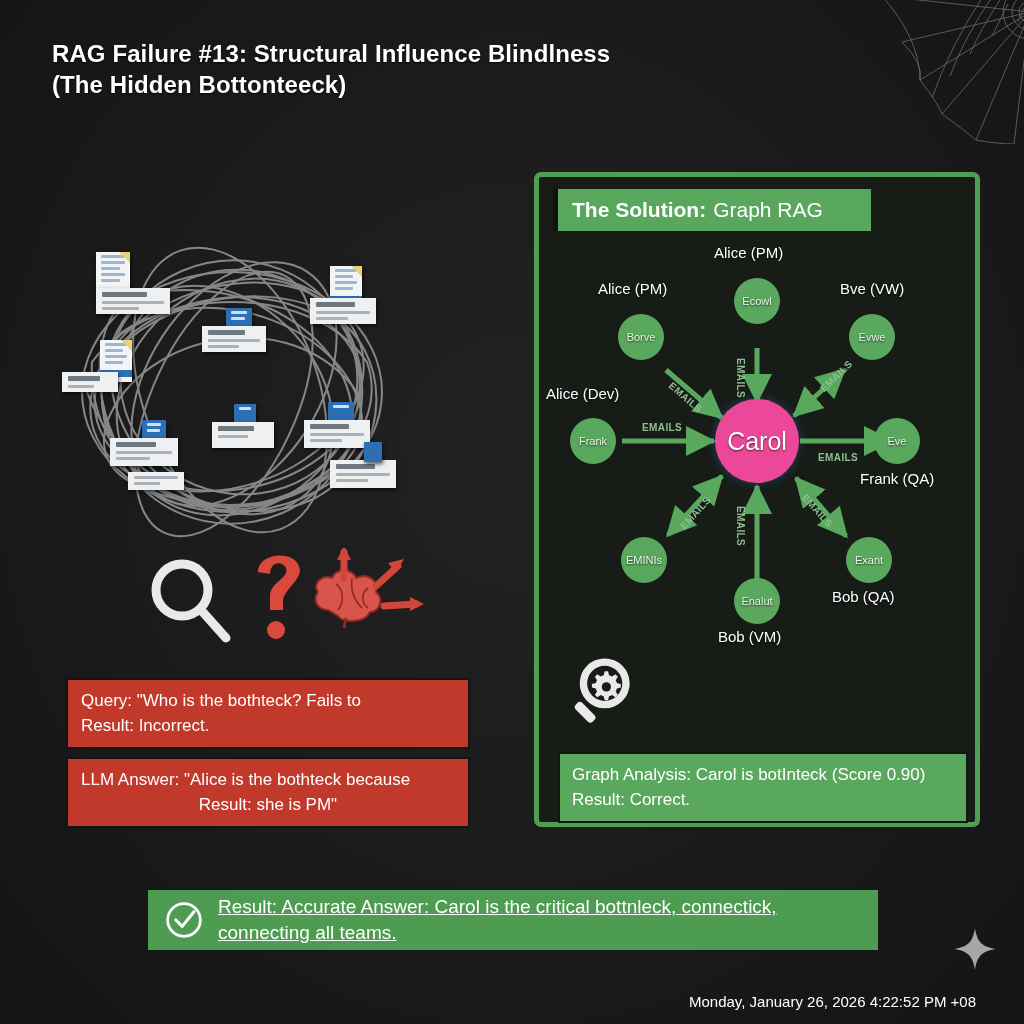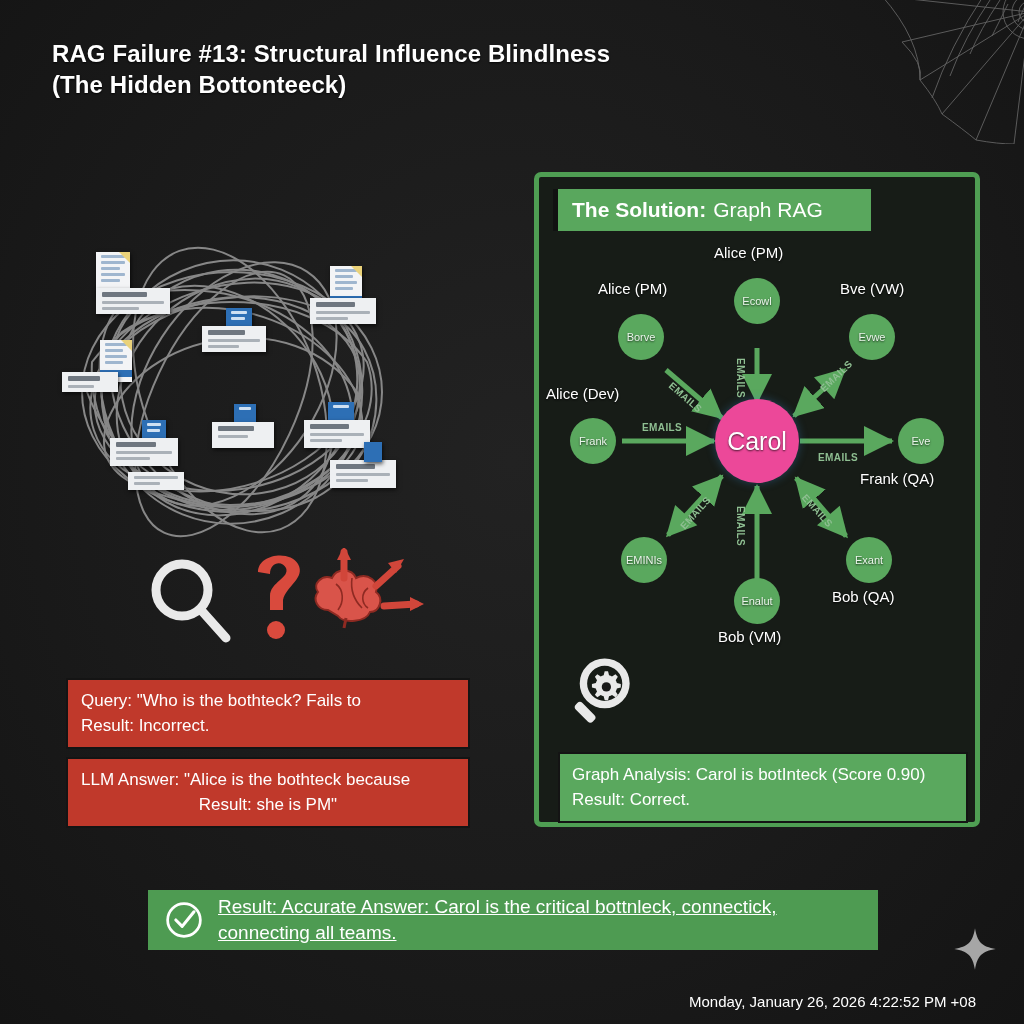--- a/index.html
+++ b/index.html
@@ -368,21 +368,21 @@
     <div class="gnode sm" style="left:303px;top:84px;">
       <span>Evwe</span>
       </div>
     <div class="glabel" style="left:294px;top:50px;">Bve (VW)</div>
 
     <div class="gnode sm" style="left:24px;top:188px;">
       <span>Frank</span>
       </div>
     <div class="glabel" style="left:0px;top:155px;">Alice (Dev)</div>
 
-    <div class="gnode sm" style="left:352px;top:188px;">
+    <div class="gnode sm" style="left:328px;top:188px;">
       <span>Eve</span>
       </div>
     <div class="glabel" style="left:314px;top:240px;">Frank (QA)</div>
 
     <div class="gnode sm" style="left:300px;top:307px;">
       <span>Exant</span>
       </div>
     <div class="glabel" style="left:286px;top:358px;">Bob (QA)</div>
 
     <div class="gnode sm" style="left:188px;top:348px;">

